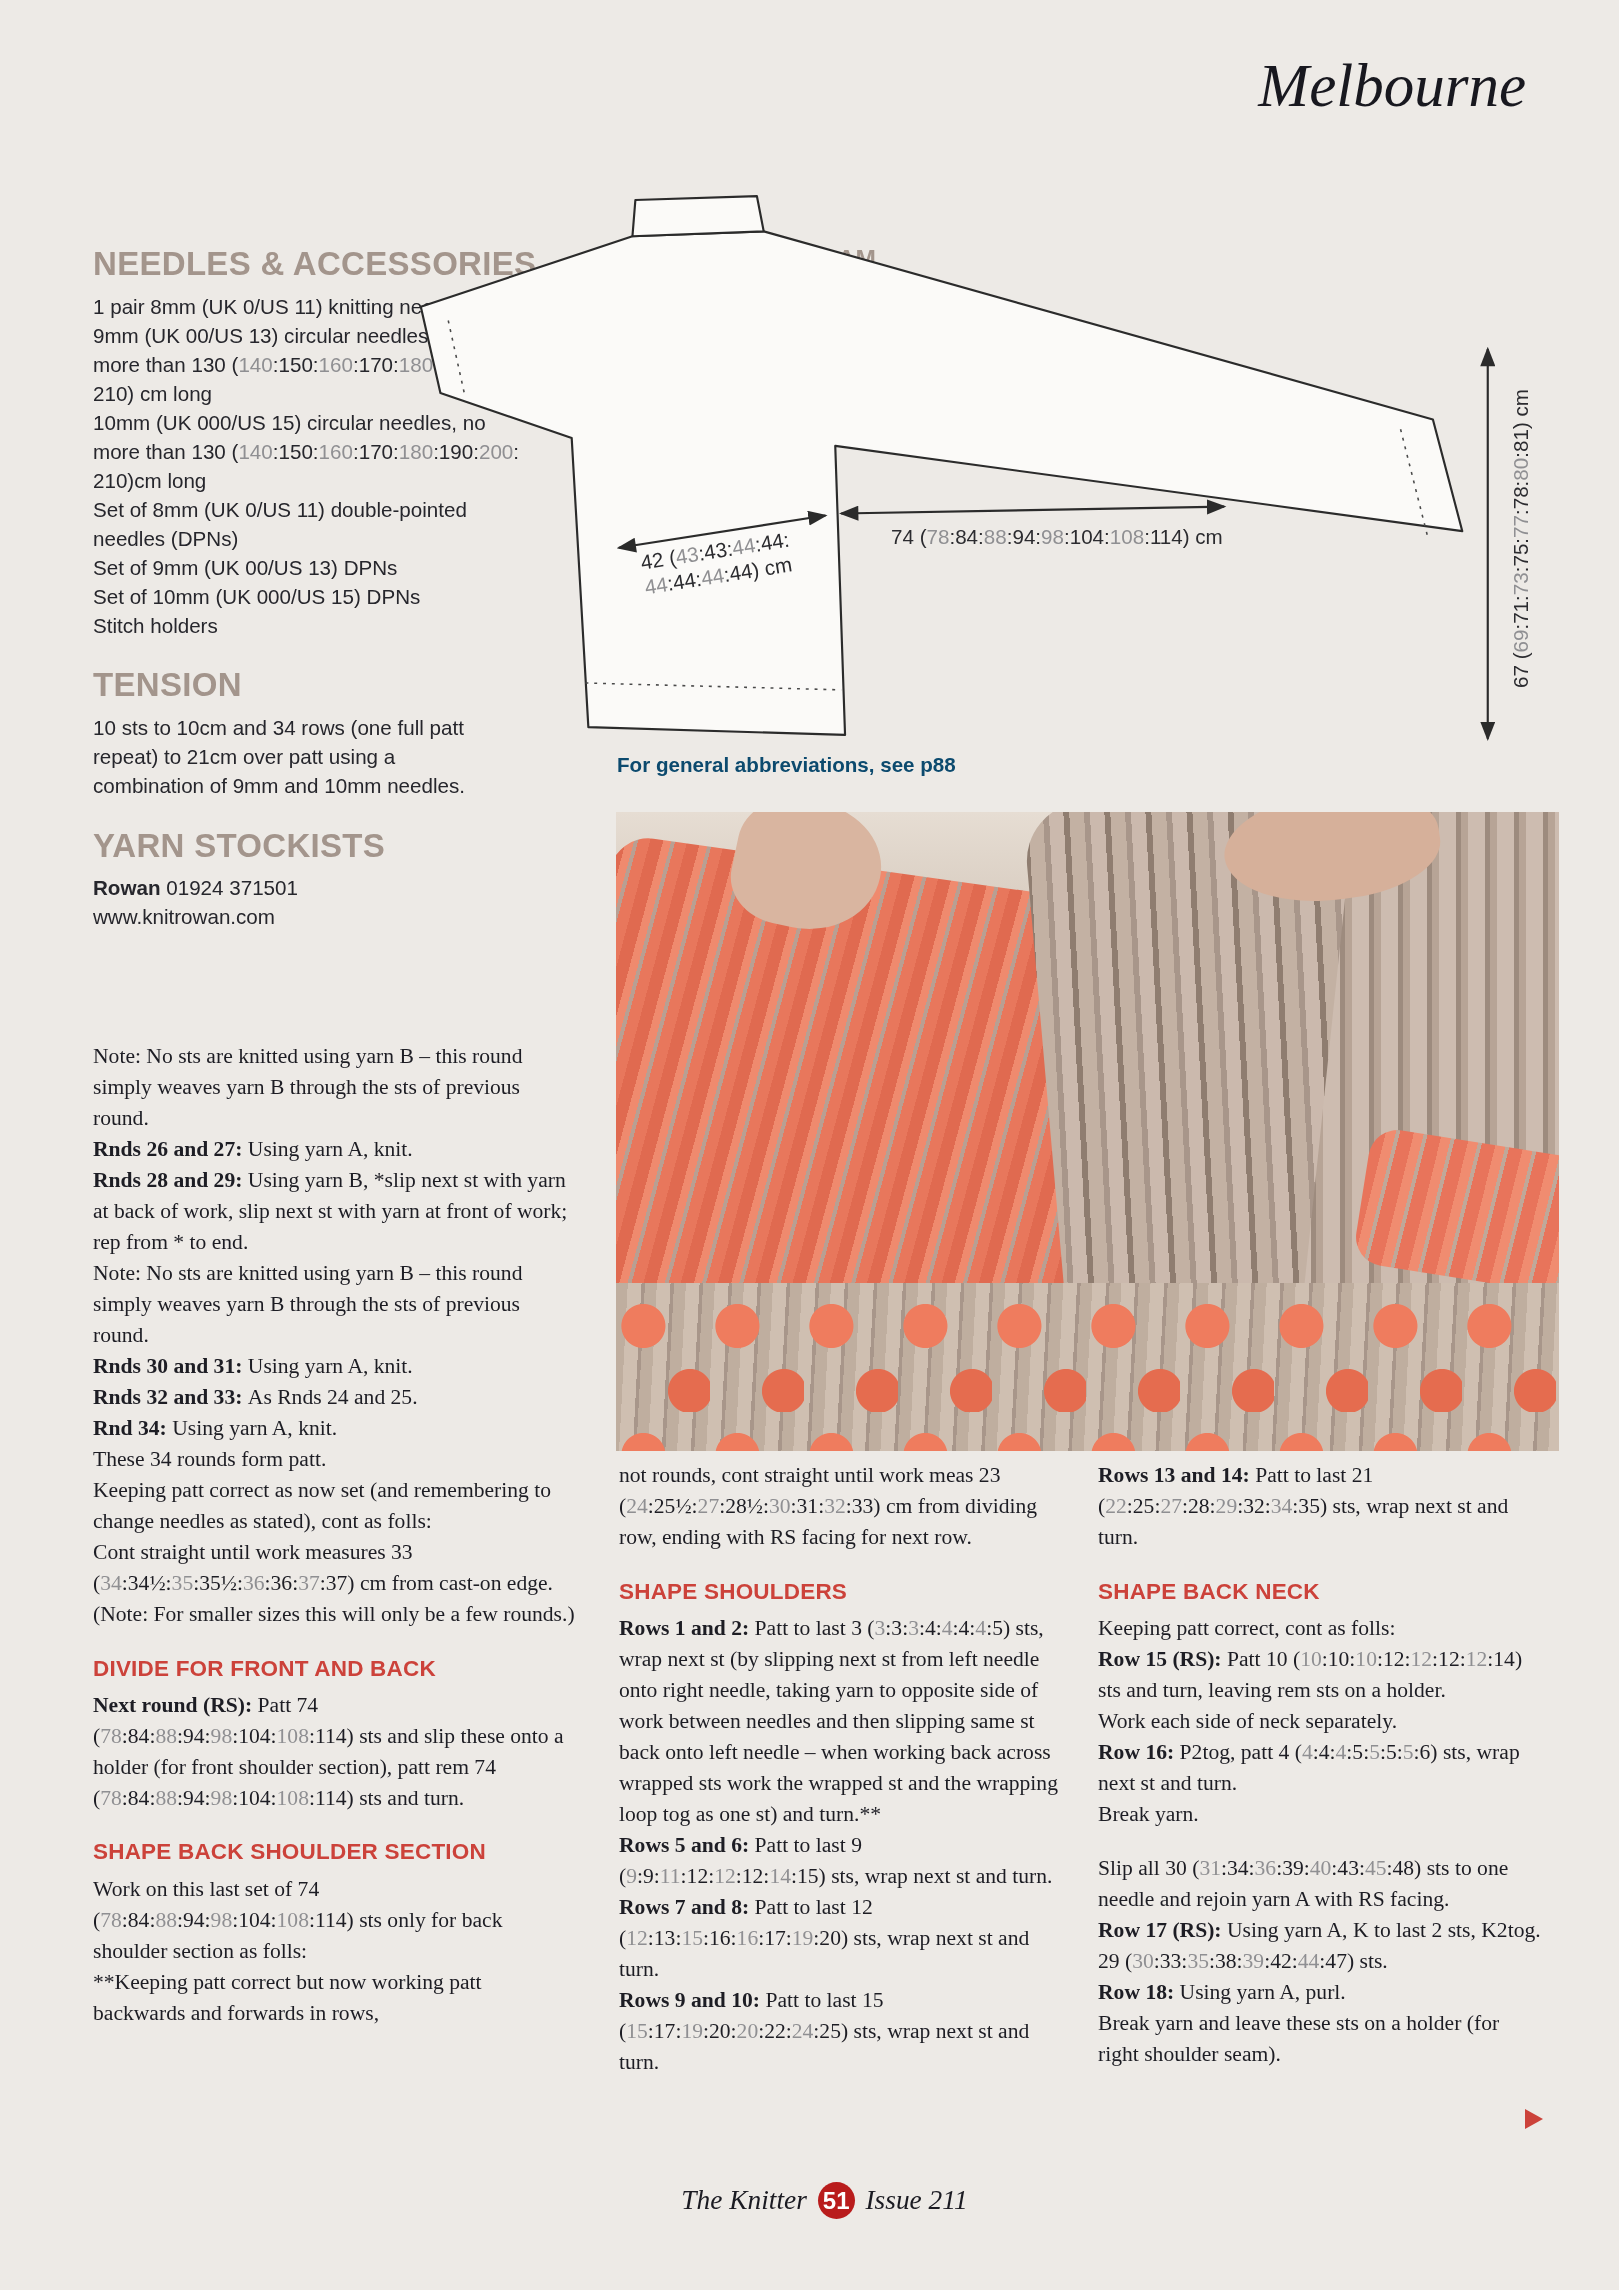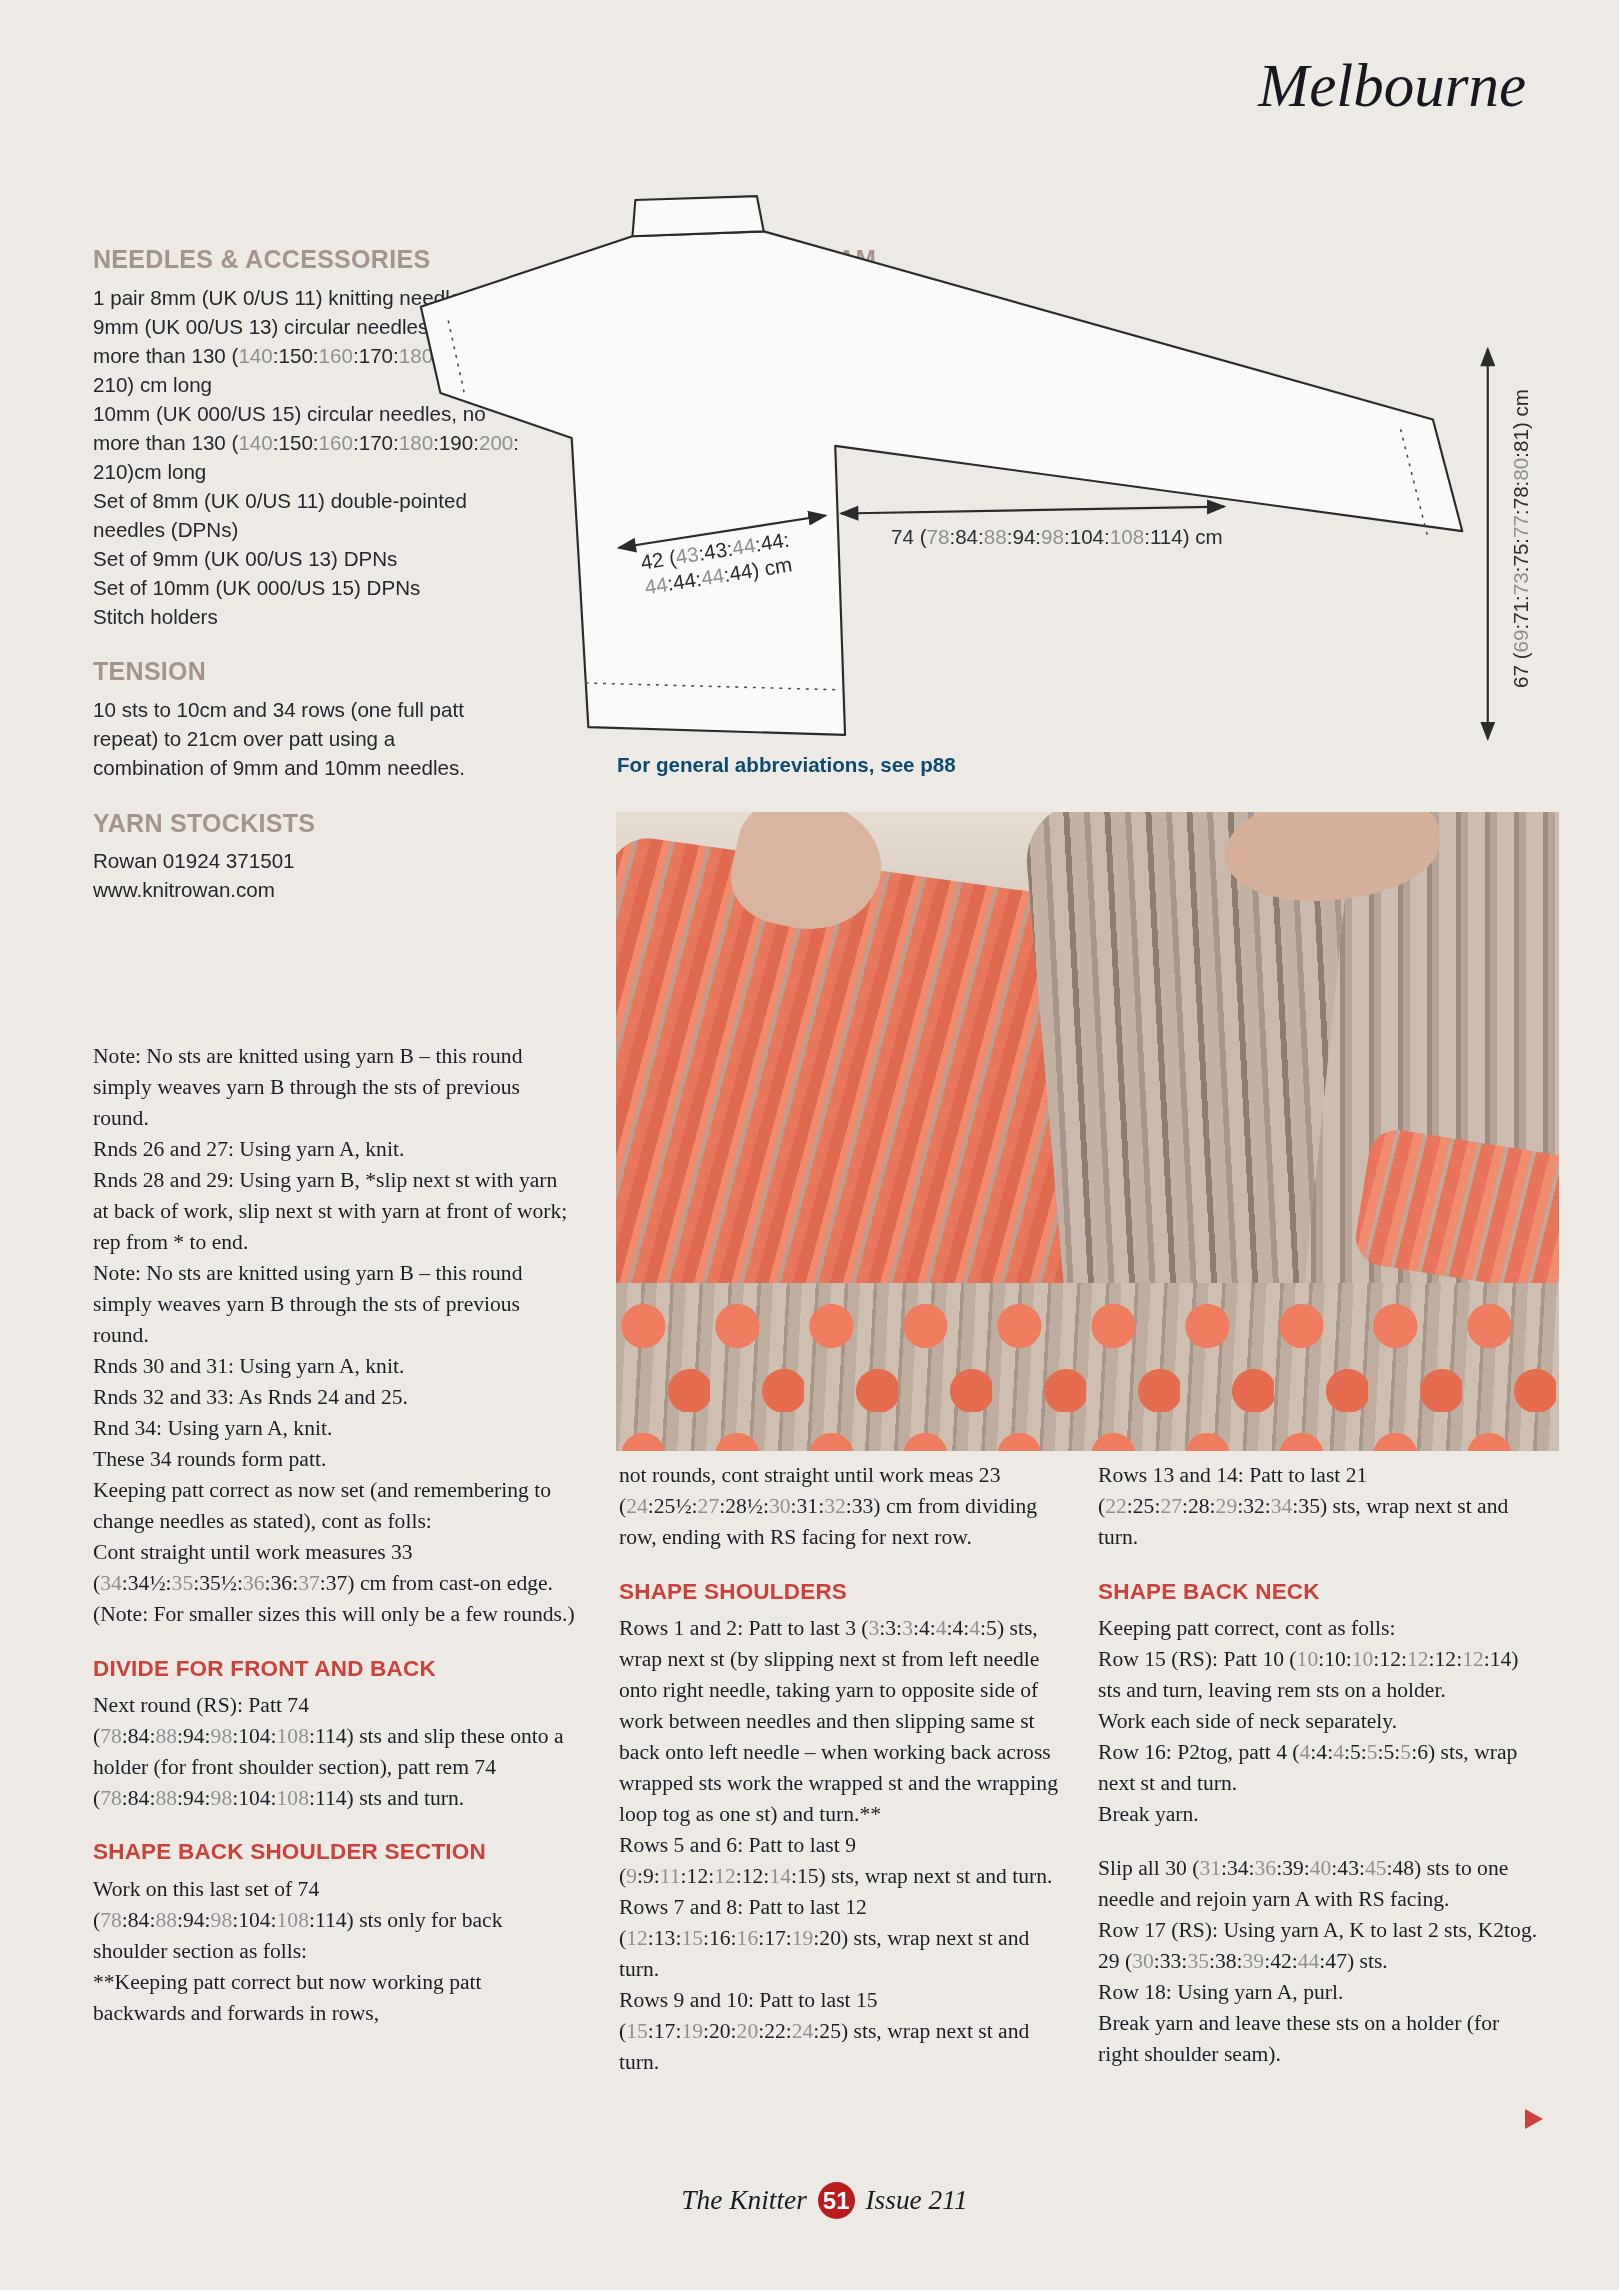--- a/index.html
+++ b/index.html
@@ -2,25 +2,25 @@
 <html><head>
 <meta charset="utf-8">
 <style>
   html,body{margin:0;padding:0;background:#cfcac6;}
   .page{position:relative;width:1619px;height:2291px;background:#edeae6;
         font-family:"Liberation Sans",sans-serif;color:#26262c;overflow:hidden;}
   .mag-title{position:absolute;top:51px;right:93px;font-family:"Liberation Serif",serif;
         font-style:italic;font-size:61px;color:#18181f;margin-left:7px;}
   
   .sidebar{position:absolute;left:93px;top:245px;width:490px;}
-  .sideheading{font-size:25px;font-weight:bold;color:#a3958c;letter-spacing:0.3px;margin:0 0 8.8px 0;}
+  .sideheading{font-size:33px;font-weight:bold;color:#a3958c;letter-spacing:0.3px;margin:0 0 8.8px 0;}
   .section{margin-bottom:26.5px;}
   .sans-line{font-size:20.6px;line-height:29px;white-space:nowrap;color:#26262c;}
   .g{color:#8f8f92;}
-  .b{font-weight:normal;}
+  .b{font-weight:bold;}
   
   .diagram-heading{position:absolute;left:617px;top:245px;font-size:24.5px;font-weight:bold;
         color:#a3958c;letter-spacing:0.3px;}
   .diagram-svg{position:absolute;left:412px;top:186px;}
   .diag-label{position:absolute;font-size:20.6px;color:#2b2b2f;white-space:nowrap;}
   .abbrev-note{position:absolute;left:617px;top:753px;font-size:20.6px;font-weight:bold;color:#0c4a6e;}
   
   .photo{position:absolute;left:616px;top:812px;width:943px;height:639px;overflow:hidden;
         background:linear-gradient(180deg,#ddd3c9 0%,#cbbaac 30%,#c2b1a3 100%);}
   .photo div{position:absolute;}

